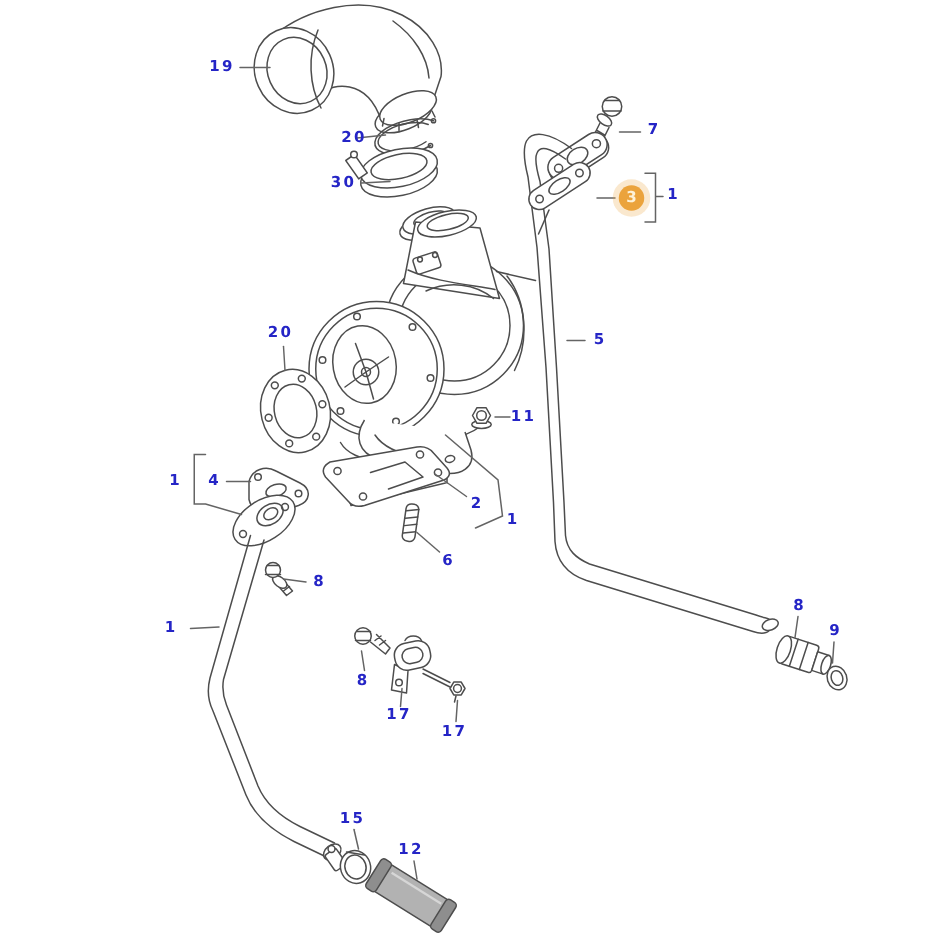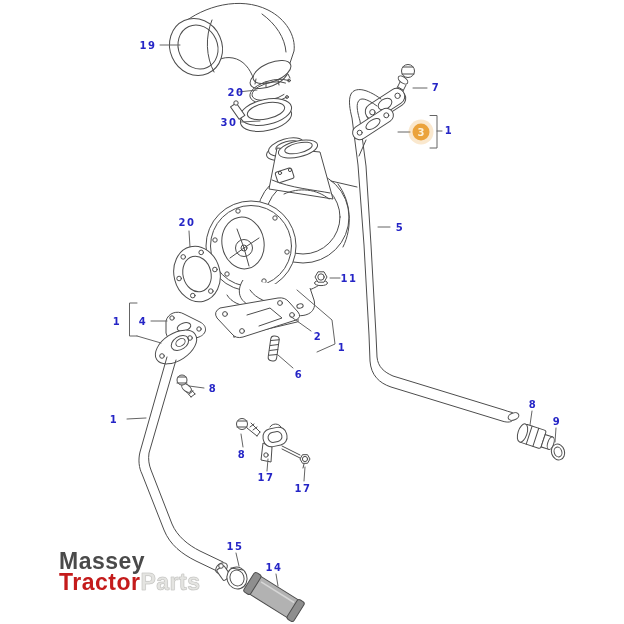--- a/index.html
+++ b/index.html
@@ -291,20 +291,16 @@
   <div class="lbl" style="left:342px;top:347px">1</div>
   <div class="lbl" style="left:299px;top:374px">6</div>
   <div class="lbl" style="left:213px;top:388px">8</div>
   <div class="lbl" style="left:114px;top:419px">1</div>
   <div class="lbl" style="left:533px;top:404px">8</div>
   <div class="lbl" style="left:557px;top:421px">9</div>
   <div class="lbl" style="left:242px;top:454px">8</div>
   <div class="lbl" style="left:266px;top:477px">17</div>
   <div class="lbl" style="left:303px;top:488px">17</div>
   <div class="lbl" style="left:235px;top:546px">15</div>
-  <div class="lbl" style="left:274px;top:567px">14</div>
-
-  <div class="watermark">
-    <div class="wm1">Massey</div>
-    <div class="wm2"><span class="wm-red">Tractor</span><span class="wm-light">Parts</span></div>
-  </div>
+  <div class="lbl" style="left:274px;top:567px">12</div>
+
 
 </div>
 
 </body></html>

